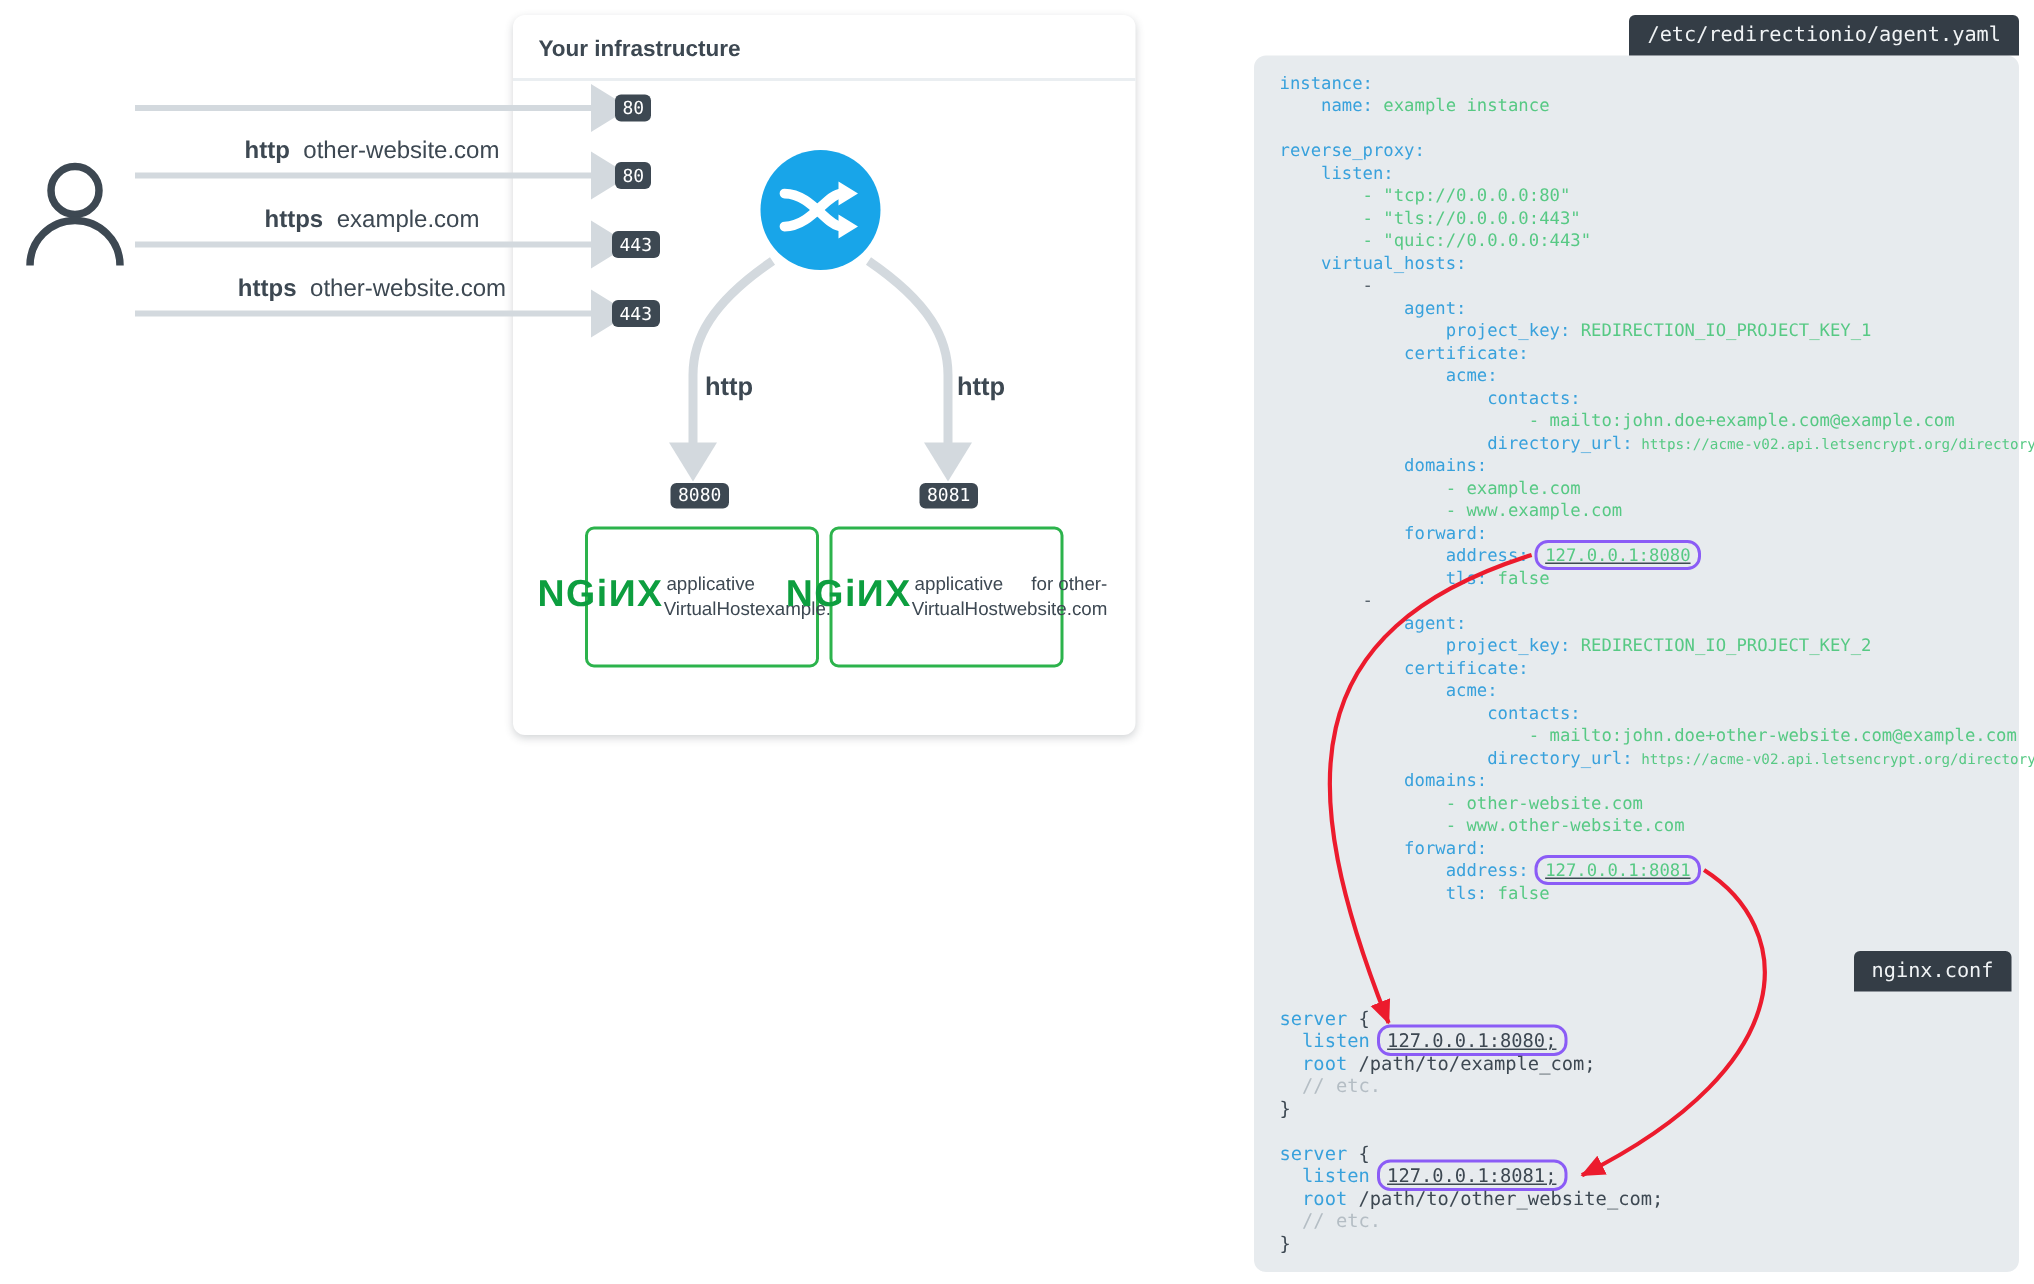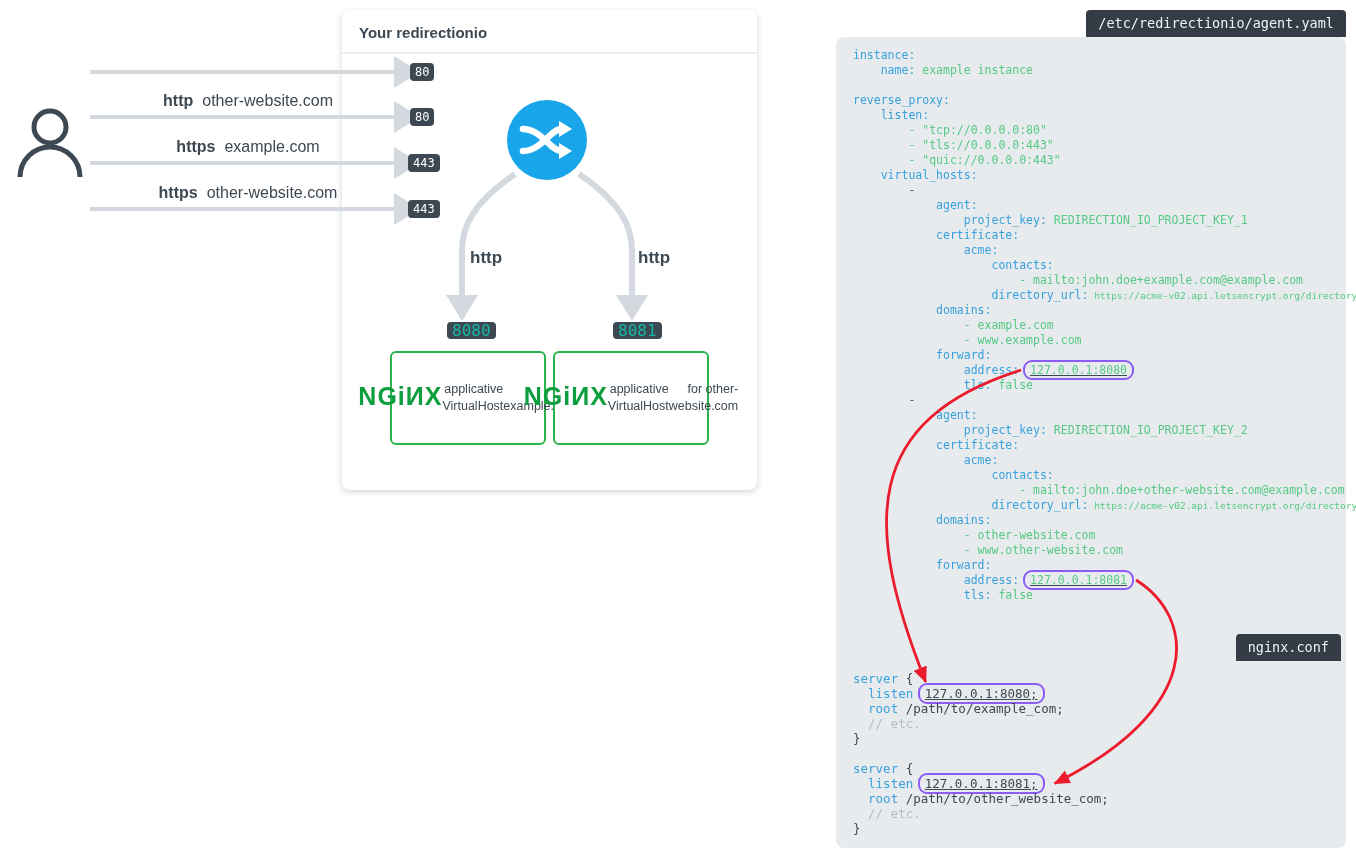--- a/index.html
+++ b/index.html
@@ -24,22 +24,22 @@
 
   
   .card{position:absolute;left:342px;top:10px;width:415px;height:480px;background:#ffffff;
         border-radius:8px;box-shadow:0 2px 6px rgba(50,60,70,.22);z-index:1;}
   .card-title{padding:14px 17px 11px 17px;font-size:15px;font-weight:bold;color:#3d4852;
               border-bottom:2px solid #eaeef1;}
   .proxy-circle{position:absolute;left:507px;top:100px;width:80px;height:80px;border-radius:50%;
                 background:#18a5e9;z-index:7;}
   .fwd-label{position:absolute;font-size:17px;font-weight:bold;color:#3d4852;z-index:7;}
   .fwd-label.f1{left:470px;top:248px}.fwd-label.f2{left:638px;top:248px}
-  .fwd-badge{position:absolute;background:#3d4852;color:#14b8a6;border-radius:4px;
-             font-family:"DejaVu Sans Mono",monospace;font-size:16px;line-height:17px;height:17px;
+  .fwd-badge{position:absolute;background:#3d4852;color:#ffffff;border-radius:4px;
+             font-family:"DejaVu Sans Mono",monospace;font-size:12px;line-height:17px;height:17px;
              padding:0 5px;z-index:7;}
   .fwd-badge.f1{left:447px;top:322px}.fwd-badge.f2{left:613px;top:322px}
   .nginx-box{position:absolute;top:351px;width:152px;height:90px;background:#fff;border:2px solid #2cb34c;
              border-radius:6px;display:flex;flex-direction:row;align-items:center;justify-content:center;z-index:7;}
   .nginx-box.n1{left:390px}.nginx-box.n2{left:553px}
   .nginx-logo{font-weight:bold;font-size:25px;letter-spacing:1px;color:#0d9e3f;margin-bottom:4px;}
   .nginx-cap{font-size:12.5px;line-height:17px;color:#3d4852;text-align:right;}
 
   
   .code-tab{position:absolute;height:27px;line-height:27px;background:#343d46;color:#f0f3f5;
@@ -88,21 +88,21 @@
   <div class="req-line r3"></div>
   <div class="req-arrow r3"></div>
   <div class="port-badge r3">443</div>
 
   <div class="req-label r4"><b>https</b><span>other-website.com</span></div>
   <div class="req-line r4"></div>
   <div class="req-arrow r4"></div>
   <div class="port-badge r4">443</div>
 
   <div class="card">
-    <div class="card-title">Your redirectionio</div>
+    <div class="card-title">Your infrastructure</div>
   </div>
 
   <svg id="overlay">
     <defs>
       <marker id="arrowred" markerUnits="userSpaceOnUse" markerWidth="18" markerHeight="16" refX="15" refY="7" orient="auto">
         <path d="M0 0 L16 7 L0 14 Z" fill="#ec1b2d"></path>
       </marker>
     </defs>
     <g>
       <path d="M515 174 C474 202 462 226 462 250 L462 297" fill="none" stroke="#d3d9de" stroke-width="6"></path>

